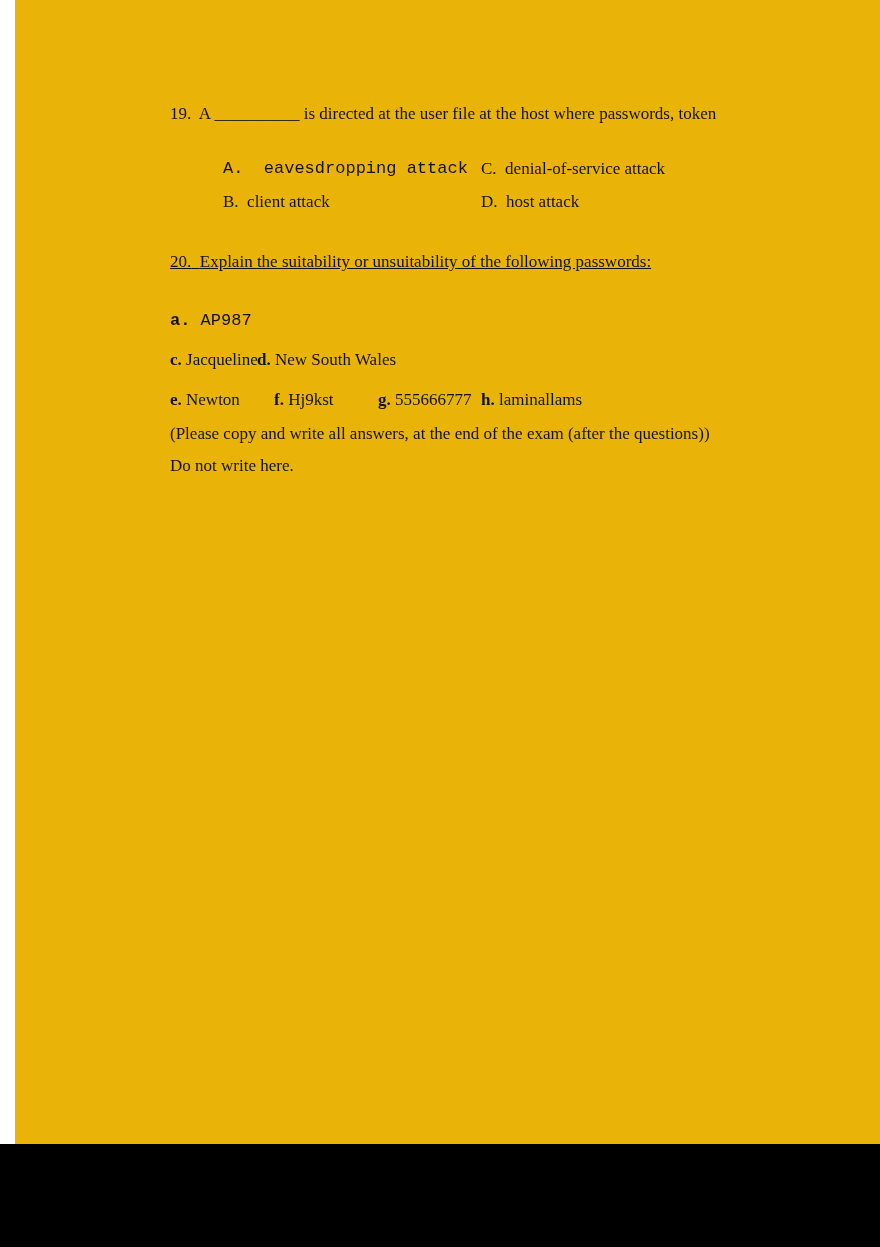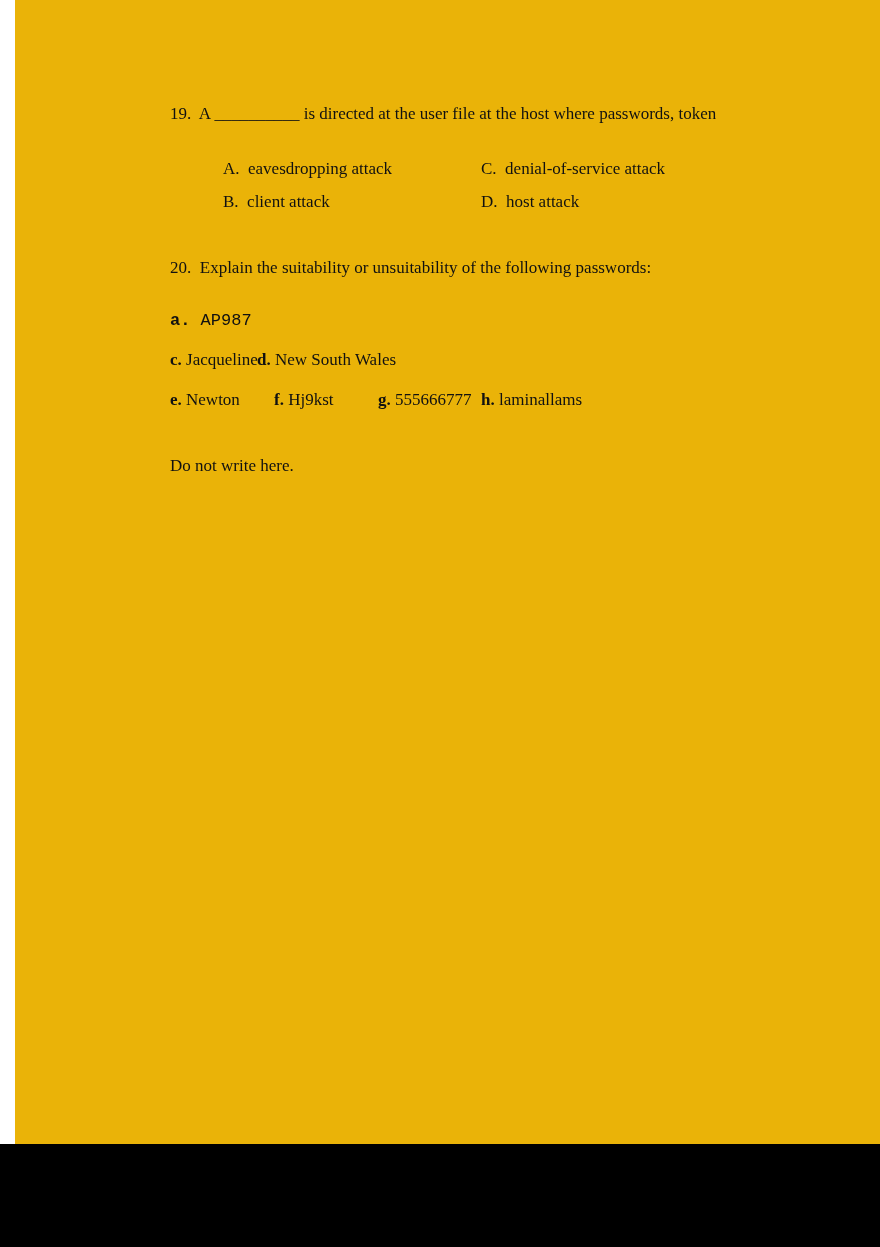--- a/index.html
+++ b/index.html
@@ -19,38 +19,38 @@
 
 <div class="page">
 
   <div class="line" style="left:155px; top:104px;">
     <span>19.</span>&nbsp;
     <span>A</span>
     <span>__________</span>
     <span>is directed at the user file at the host where passwords, token</span>
   </div>
 
-  <div class="line" style="left:208px; top:159px;">
+  <div class="line" style="left:208px; top:159px;font-family:Liberation Mono, monospace;">
     <span>A.</span>&nbsp;
     <span>eavesdropping attack</span>
   </div>
   <div class="line" style="left:208px; top:192px;">
     <span>B.</span>&nbsp;
     <span>client attack</span>
   </div>
   <div class="line" style="left:466px; top:159px;">
     <span>C.</span>&nbsp;
     <span>denial-of-service attack</span>
   </div>
   <div class="line" style="left:466px; top:192px;font-family:Liberation Serif, serif;">
     <span>D.</span>&nbsp;
     <span>host attack</span>
   </div>
 
-  <div class="line" style="left:155px; top:258px;">
+  <div class="line" style="left:155px; top:252px;text-decoration:underline;">
     <span>20.</span>&nbsp;
     <span>Explain the suitability or unsuitability of the following passwords:</span>
   </div>
 
   <div class="line" style="left:155px; top:311px;font-family:Liberation Mono, monospace;">
     <span class="bold">a.</span>
     <span>AP987</span>
   </div>
 
   <div class="line" style="left:155px; top:350px;">
@@ -72,16 +72,17 @@
   </div>
   <div class="line" style="left:363px; top:390px;">
     <span class="bold">g.</span>
     <span>555666777</span>
   </div>
   <div class="line" style="left:466px; top:390px;">
     <span class="bold">h.</span>
     <span>laminallams</span>
   </div>
 
+  <div class="line" style="left:155px; top:424px;">(Please copy and write all answers, at the end of the exam (after the questions))</div>
   <div class="line" style="left:155px; top:456px;font-family:Liberation Serif, serif;">Do not write here.</div>
 </div>
 
 <div class="bottom-band"></div>
 
 </body></html>

